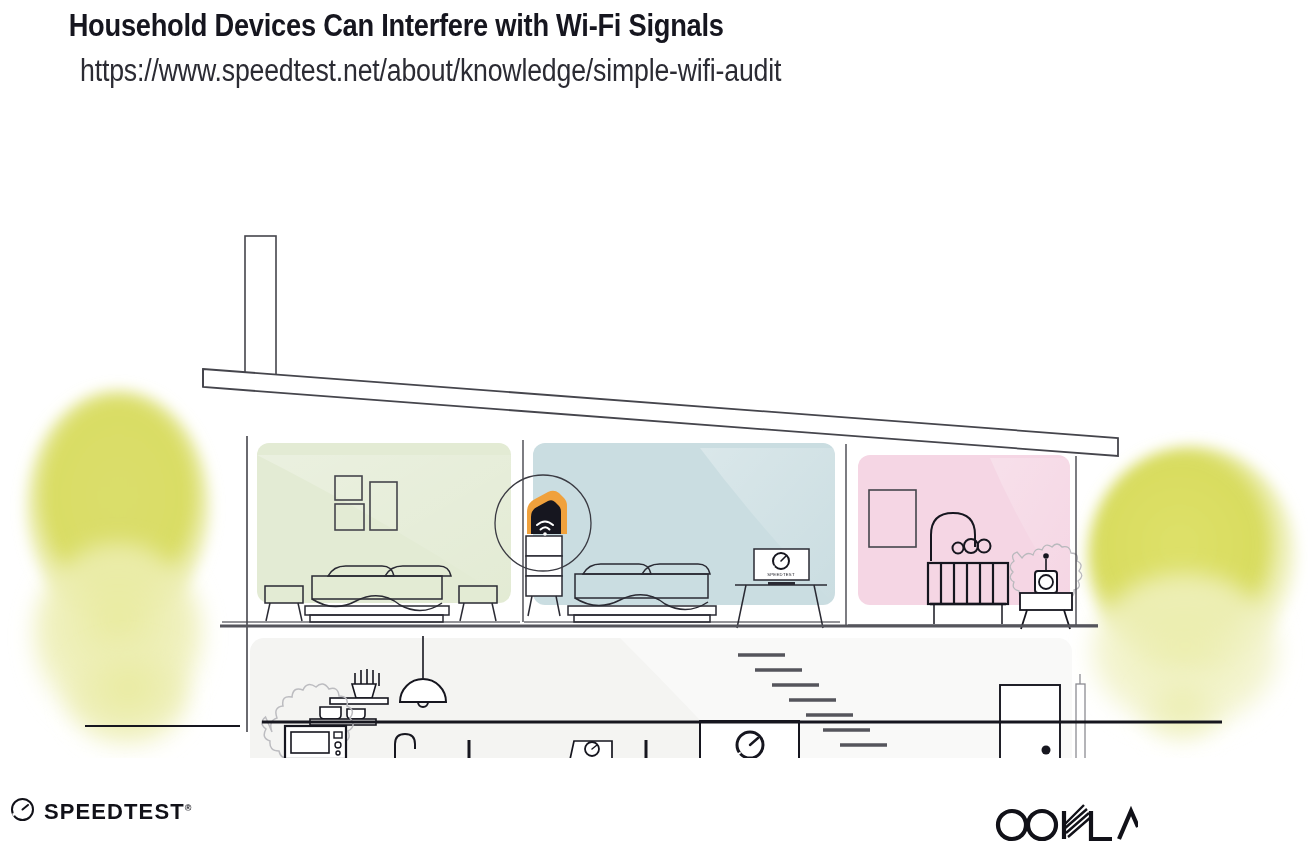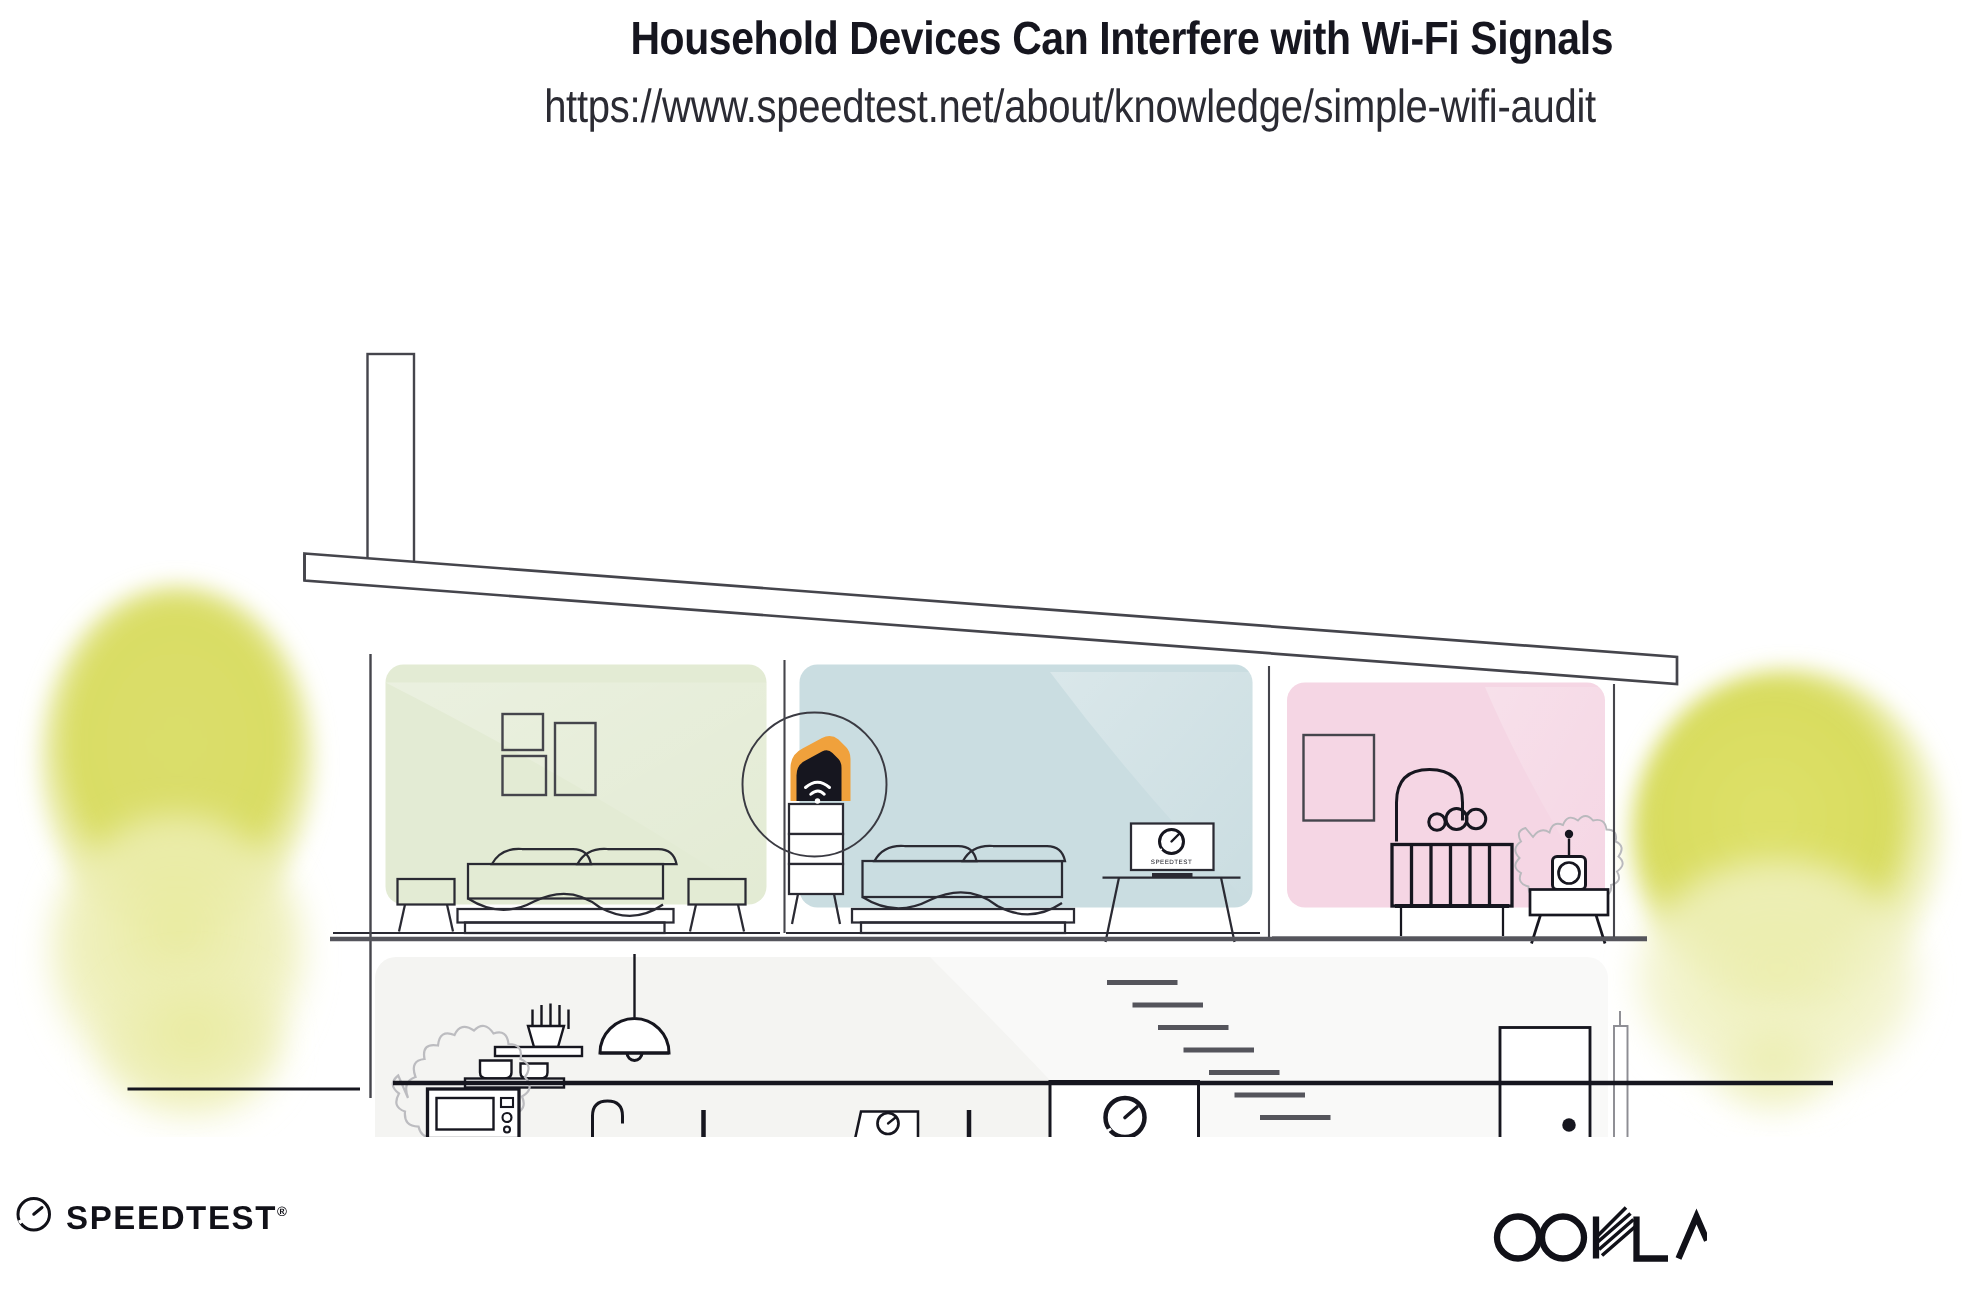--- a/index.html
+++ b/index.html
@@ -4,21 +4,21 @@
 <style>
   html,body{margin:0;padding:0;background:#ffffff;}
   body{
     width:1308px;height:861px;position:relative;overflow:hidden;
     font-family:"Liberation Sans","DejaVu Sans",sans-serif;
     color:#1a1a24;
   }
   .stage{position:absolute;inset:0;}
 
   
-  .header{position:absolute;top:0;left:0;width:1144px;text-align:right;}
+  .header{position:absolute;top:0;left:0;width:1144px;text-align:left;}
   .title{
     margin:0;padding-top:8px;
     font-size:31px;font-weight:bold;letter-spacing:-0.3px;
     font-family:"Liberation Sans","DejaVu Sans",sans-serif;
     color:#16161f;
     transform:scaleX(0.88);
   }
   .subtitle{
     margin:0;padding-top:9px;
     font-size:31px;font-weight:400;letter-spacing:-0.2px;

